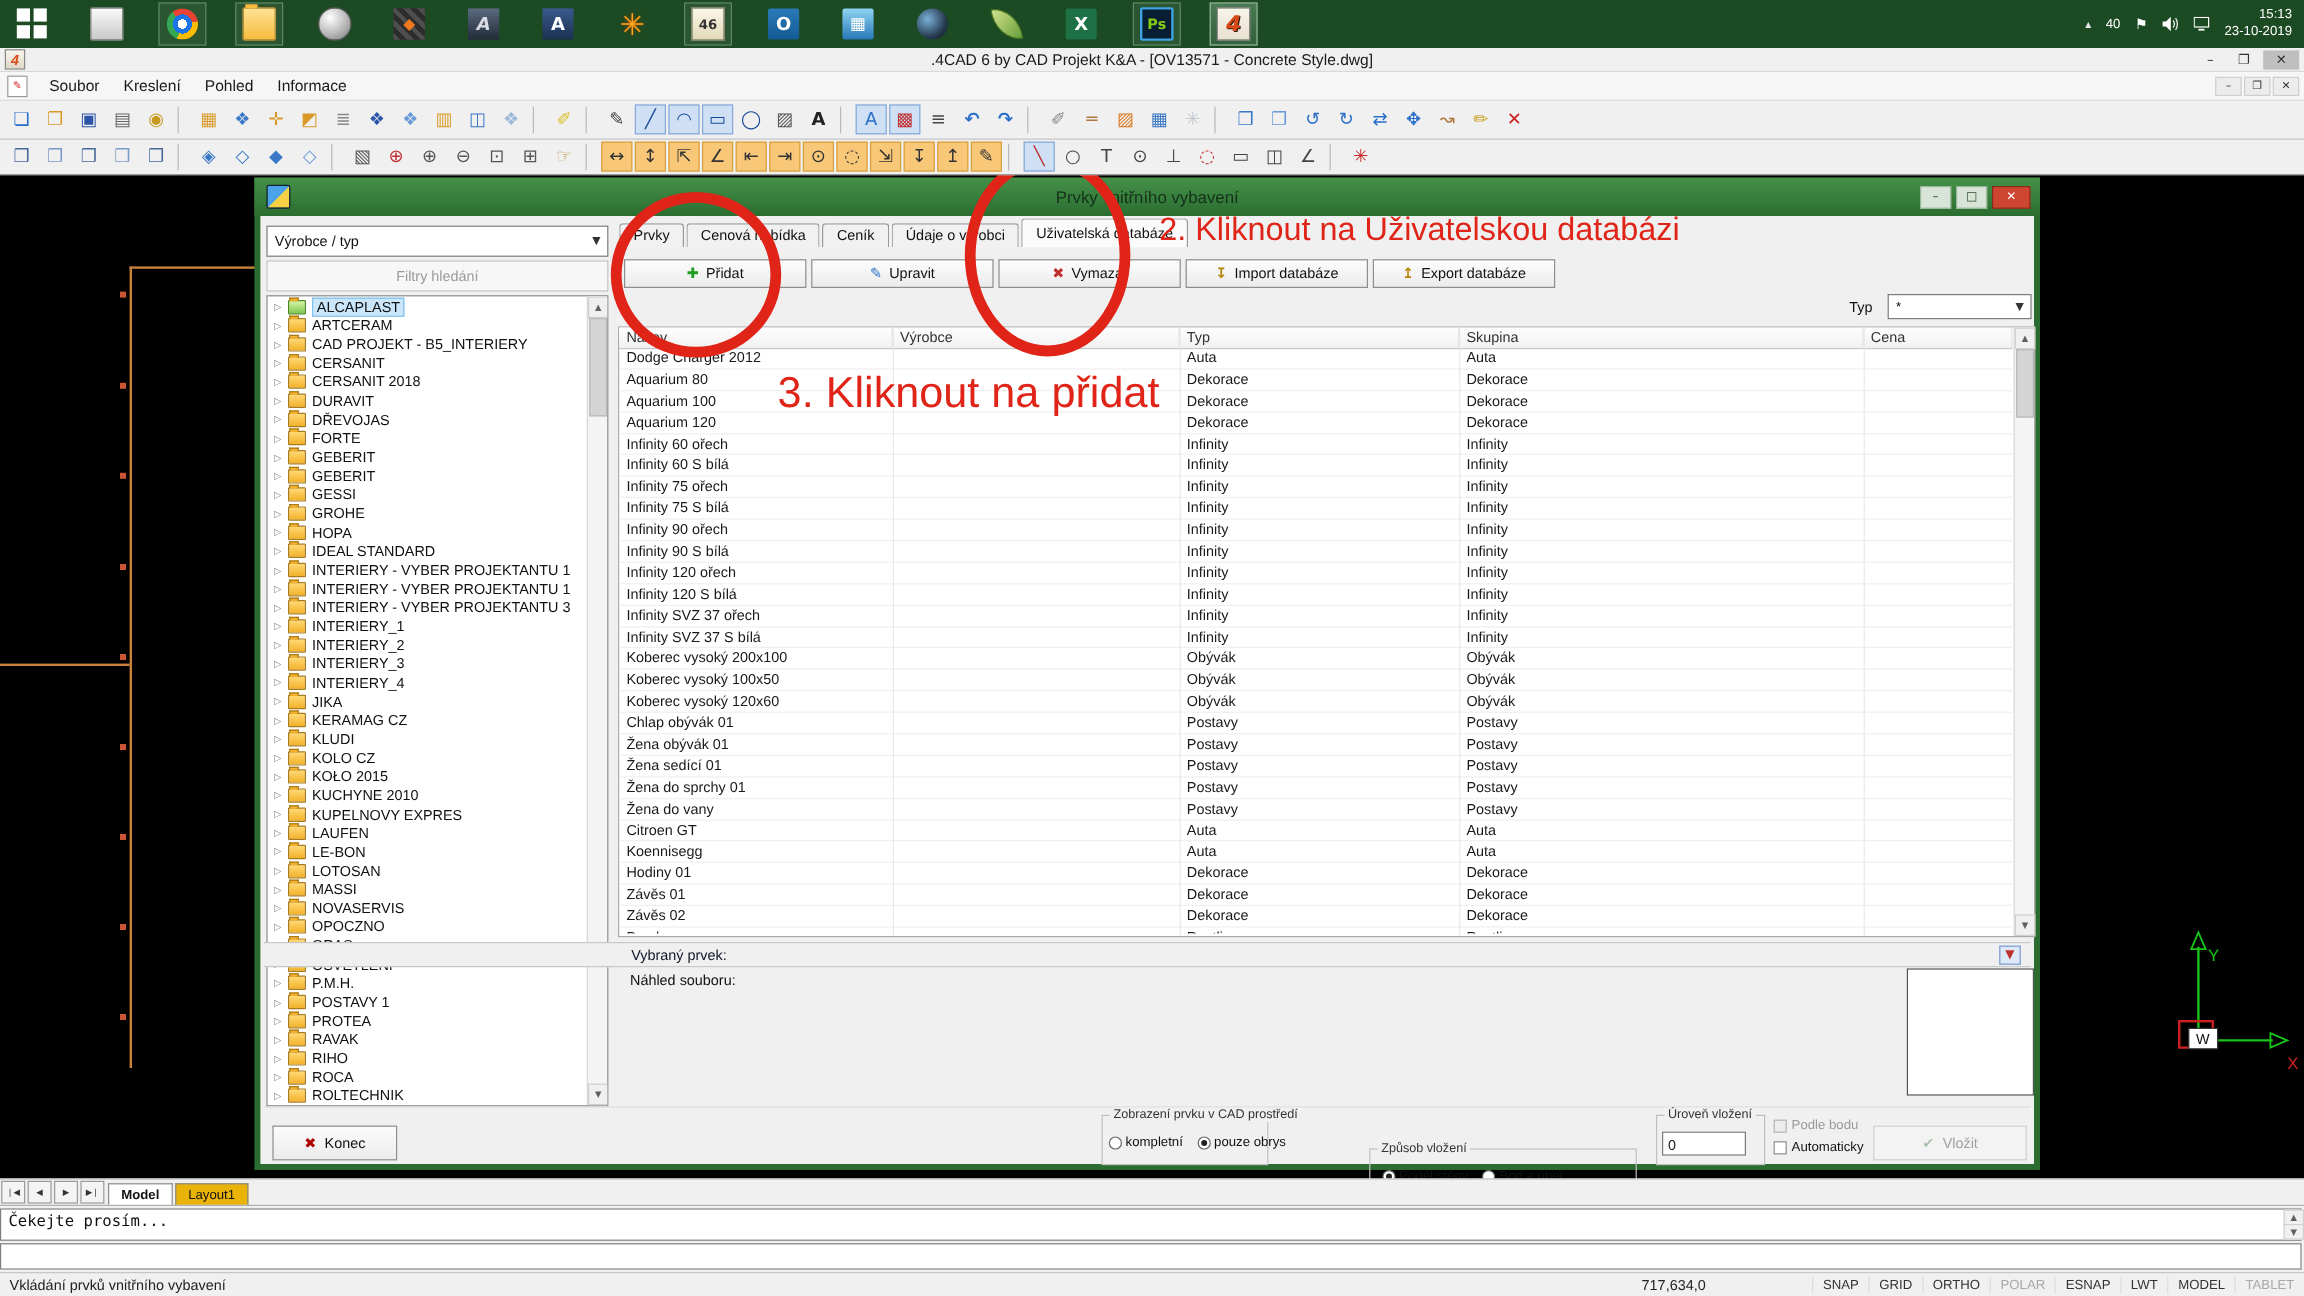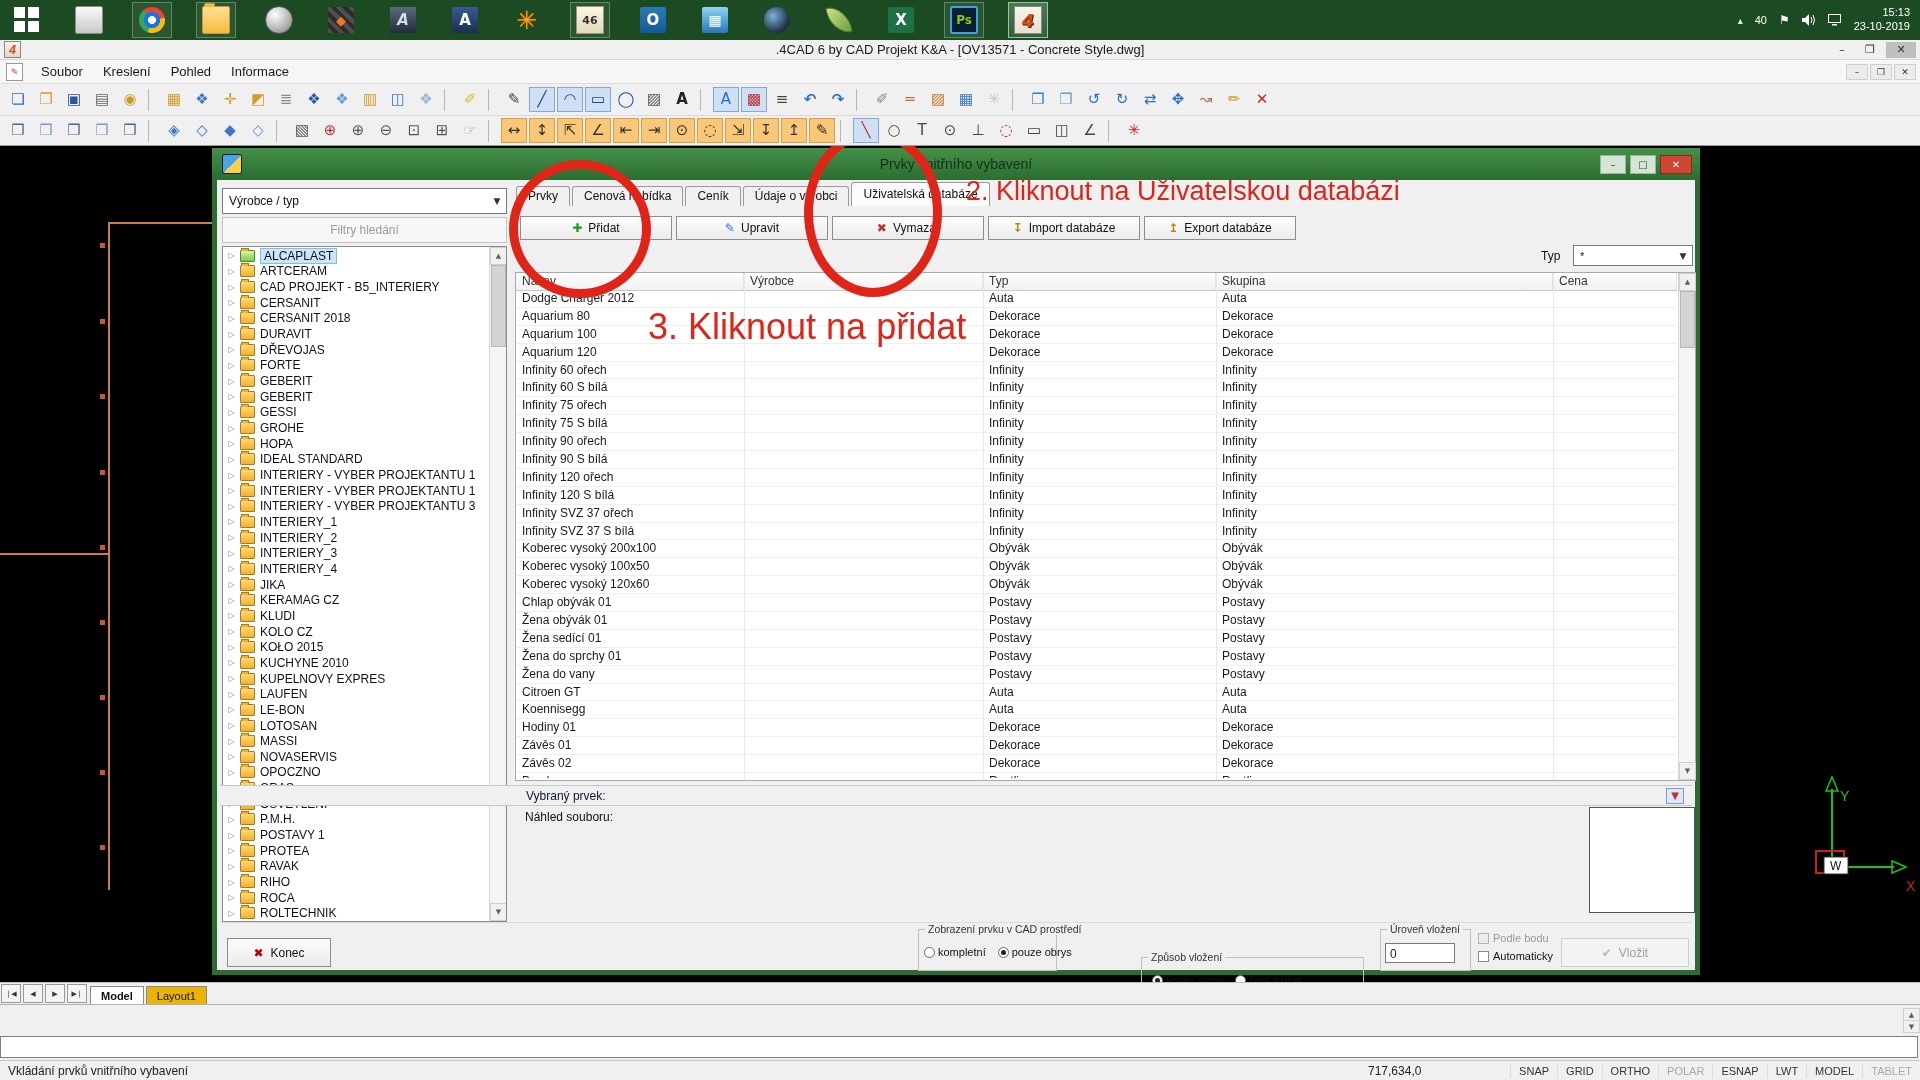--- a/index.html
+++ b/index.html
@@ -1384,20 +1384,23 @@
   <span class="navbtn">▶❘</span>
   <span style="display:flex;align-items:flex-end">
 
       <span class="sheettab active">Model</span>
 
       <span class="sheettab">Layout1</span>
     </span>
 </div>
 
 <div id="cmd">
+  <div class="cmdbox" style="top:2px;height:27px">
+    <span>Čekejte prosím...</span>
+  </div>
   <div id="cmdscroll">
     <span class="sarr" style="top:0">▲</span>
     <span class="sarr" style="top:12px">▼</span>
   </div>
   <div class="cmdbox" style="top:31px;height:22px">
     <span></span>
   </div>
 </div>
 
 <div id="statusbar">

